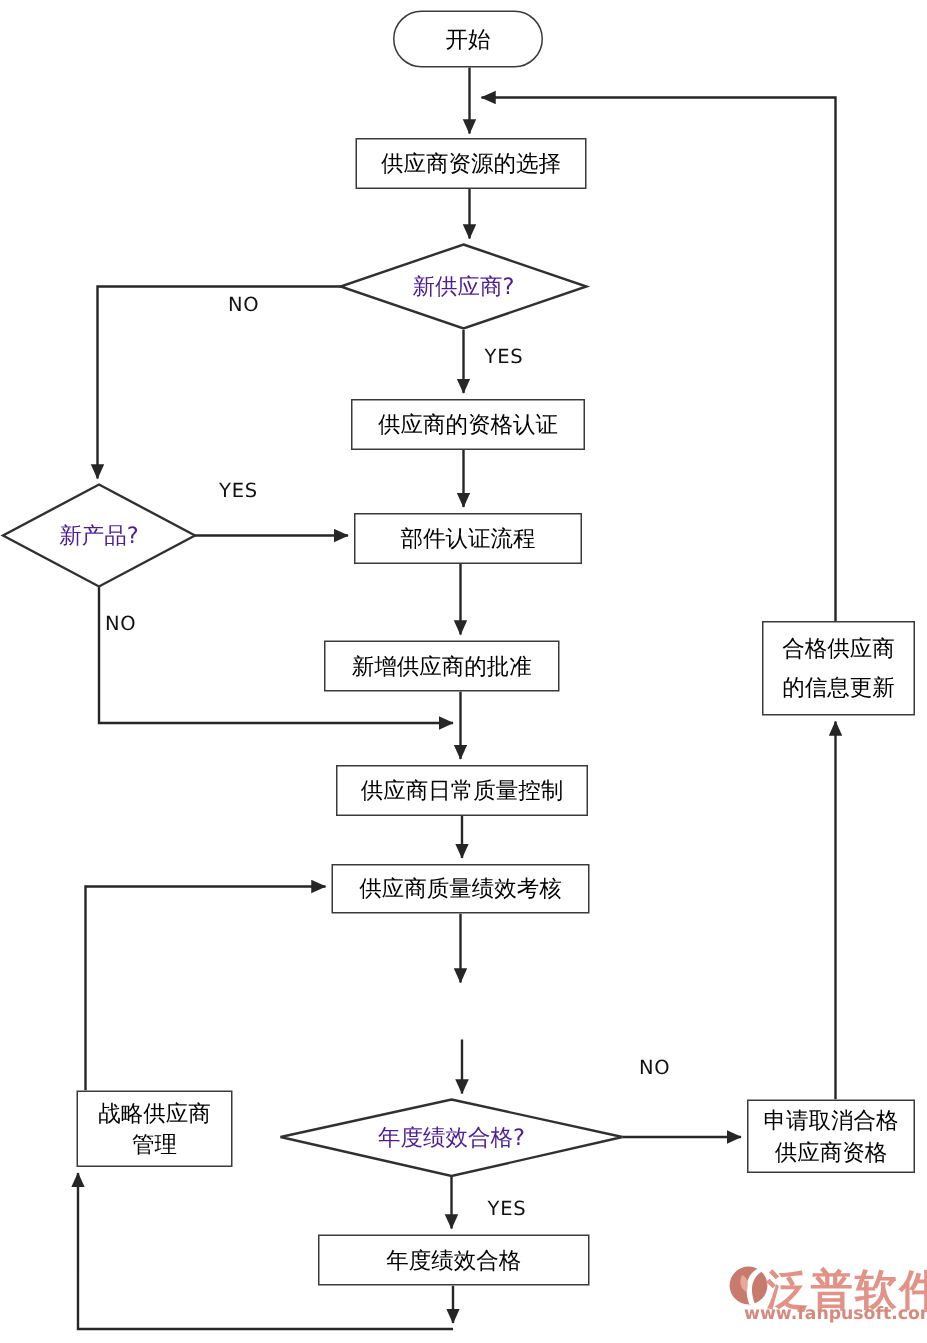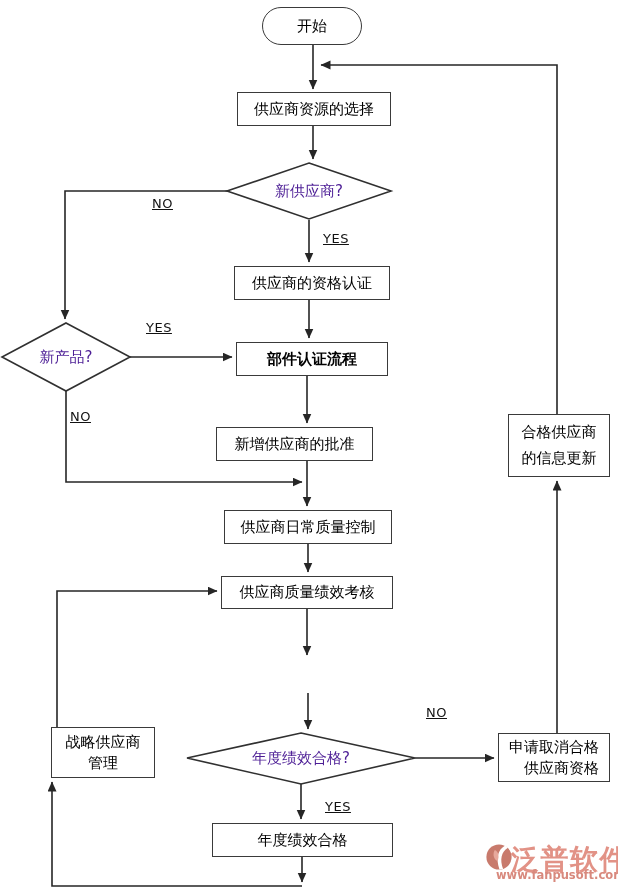--- a/index.html
+++ b/index.html
@@ -12,21 +12,21 @@
     position:absolute;box-sizing:border-box;border:1.5px solid #3a3a3a;background:#fff;
     display:flex;align-items:center;justify-content:center;text-align:center;
     font-size:15px;color:#000;white-space:pre-line;line-height:1.5;
   }
   .terminator{border-radius:19px;}
   .dlabel{
     position:absolute;display:flex;align-items:center;justify-content:center;
     font-size:15px;color:#4c1d95;text-align:center;background:transparent;
   }
   .elabel{
-    position:absolute;font-size:13px;color:#111;letter-spacing:0.5px;text-decoration:underline;
+    position:absolute;font-size:13px;color:#111;letter-spacing:0.5px;
   }
   .wm{position:absolute;left:483px;top:841px;width:134px;height:48px;}
   .wm-icon{position:absolute;left:2px;top:2px;width:28px;height:28px;}
   .wm-brand{
     position:absolute;left:28px;top:0px;font-size:28px;font-weight:bold;
     color:#e29286;letter-spacing:1.5px;white-space:nowrap;
   }
   .wm-url{
     position:absolute;left:13px;top:27px;font-size:11.5px;font-weight:bold;
     color:#d8897d;white-space:nowrap;
@@ -70,35 +70,35 @@
       <polygon points="301,733 415,758 301,784 187,758"></polygon>
     </g>
   </svg>
 
   <div class="nbox terminator" style="left:262px;top:7px;width:100px;height:38px;text-align:center;">开始</div>
 
   <div class="nbox" style="left:237px;top:92px;width:154px;height:34px;">供应商资源的选择</div>
 
   <div class="nbox" style="left:234px;top:266px;width:156px;height:34px;">供应商的资格认证</div>
 
-  <div class="nbox" style="left:236px;top:342px;width:152px;height:34px;font-weight:bold;">部件认证流程</div>
+  <div class="nbox" style="left:236px;top:342px;width:152px;height:34px;">部件认证流程</div>
 
   <div class="nbox" style="left:216px;top:427px;width:157px;height:34px;">新增供应商的批准</div>
 
   <div class="nbox" style="left:221px;top:576px;width:172px;height:33px;">供应商质量绩效考核</div>
 
   <div class="nbox" style="left:224px;top:510px;width:168px;height:34px;">供应商日常质量控制</div>
 
 
   <div class="nbox" style="left:212px;top:823px;width:181px;height:34px;">年度绩效合格</div>
 
   <div class="nbox" style="left:3px;top:727px;width:104px;height:51px;line-height:1.4;margin-left:48px;">战略供应商
 管理</div>
 
-  <div class="nbox" style="left:498px;top:733px;width:112px;height:49px;line-height:1.4;text-align:right;">申请取消合格
+  <div class="nbox" style="left:498px;top:733px;width:112px;height:49px;line-height:1.4;">申请取消合格
 供应商资格</div>
 
   <div class="nbox" style="left:508px;top:414px;width:102px;height:63px;line-height:1.7;">合格供应商
 的信息更新</div>
 
   <div class="dlabel" style="left:229px;top:177px;width:160px;height:28px;">新供应商?</div>
 
   <div class="dlabel" style="left:6px;top:343px;width:120px;height:28px;">新产品?</div>
 
   <div class="dlabel" style="left:191px;top:744px;width:220px;height:28px;">年度绩效合格?</div>

